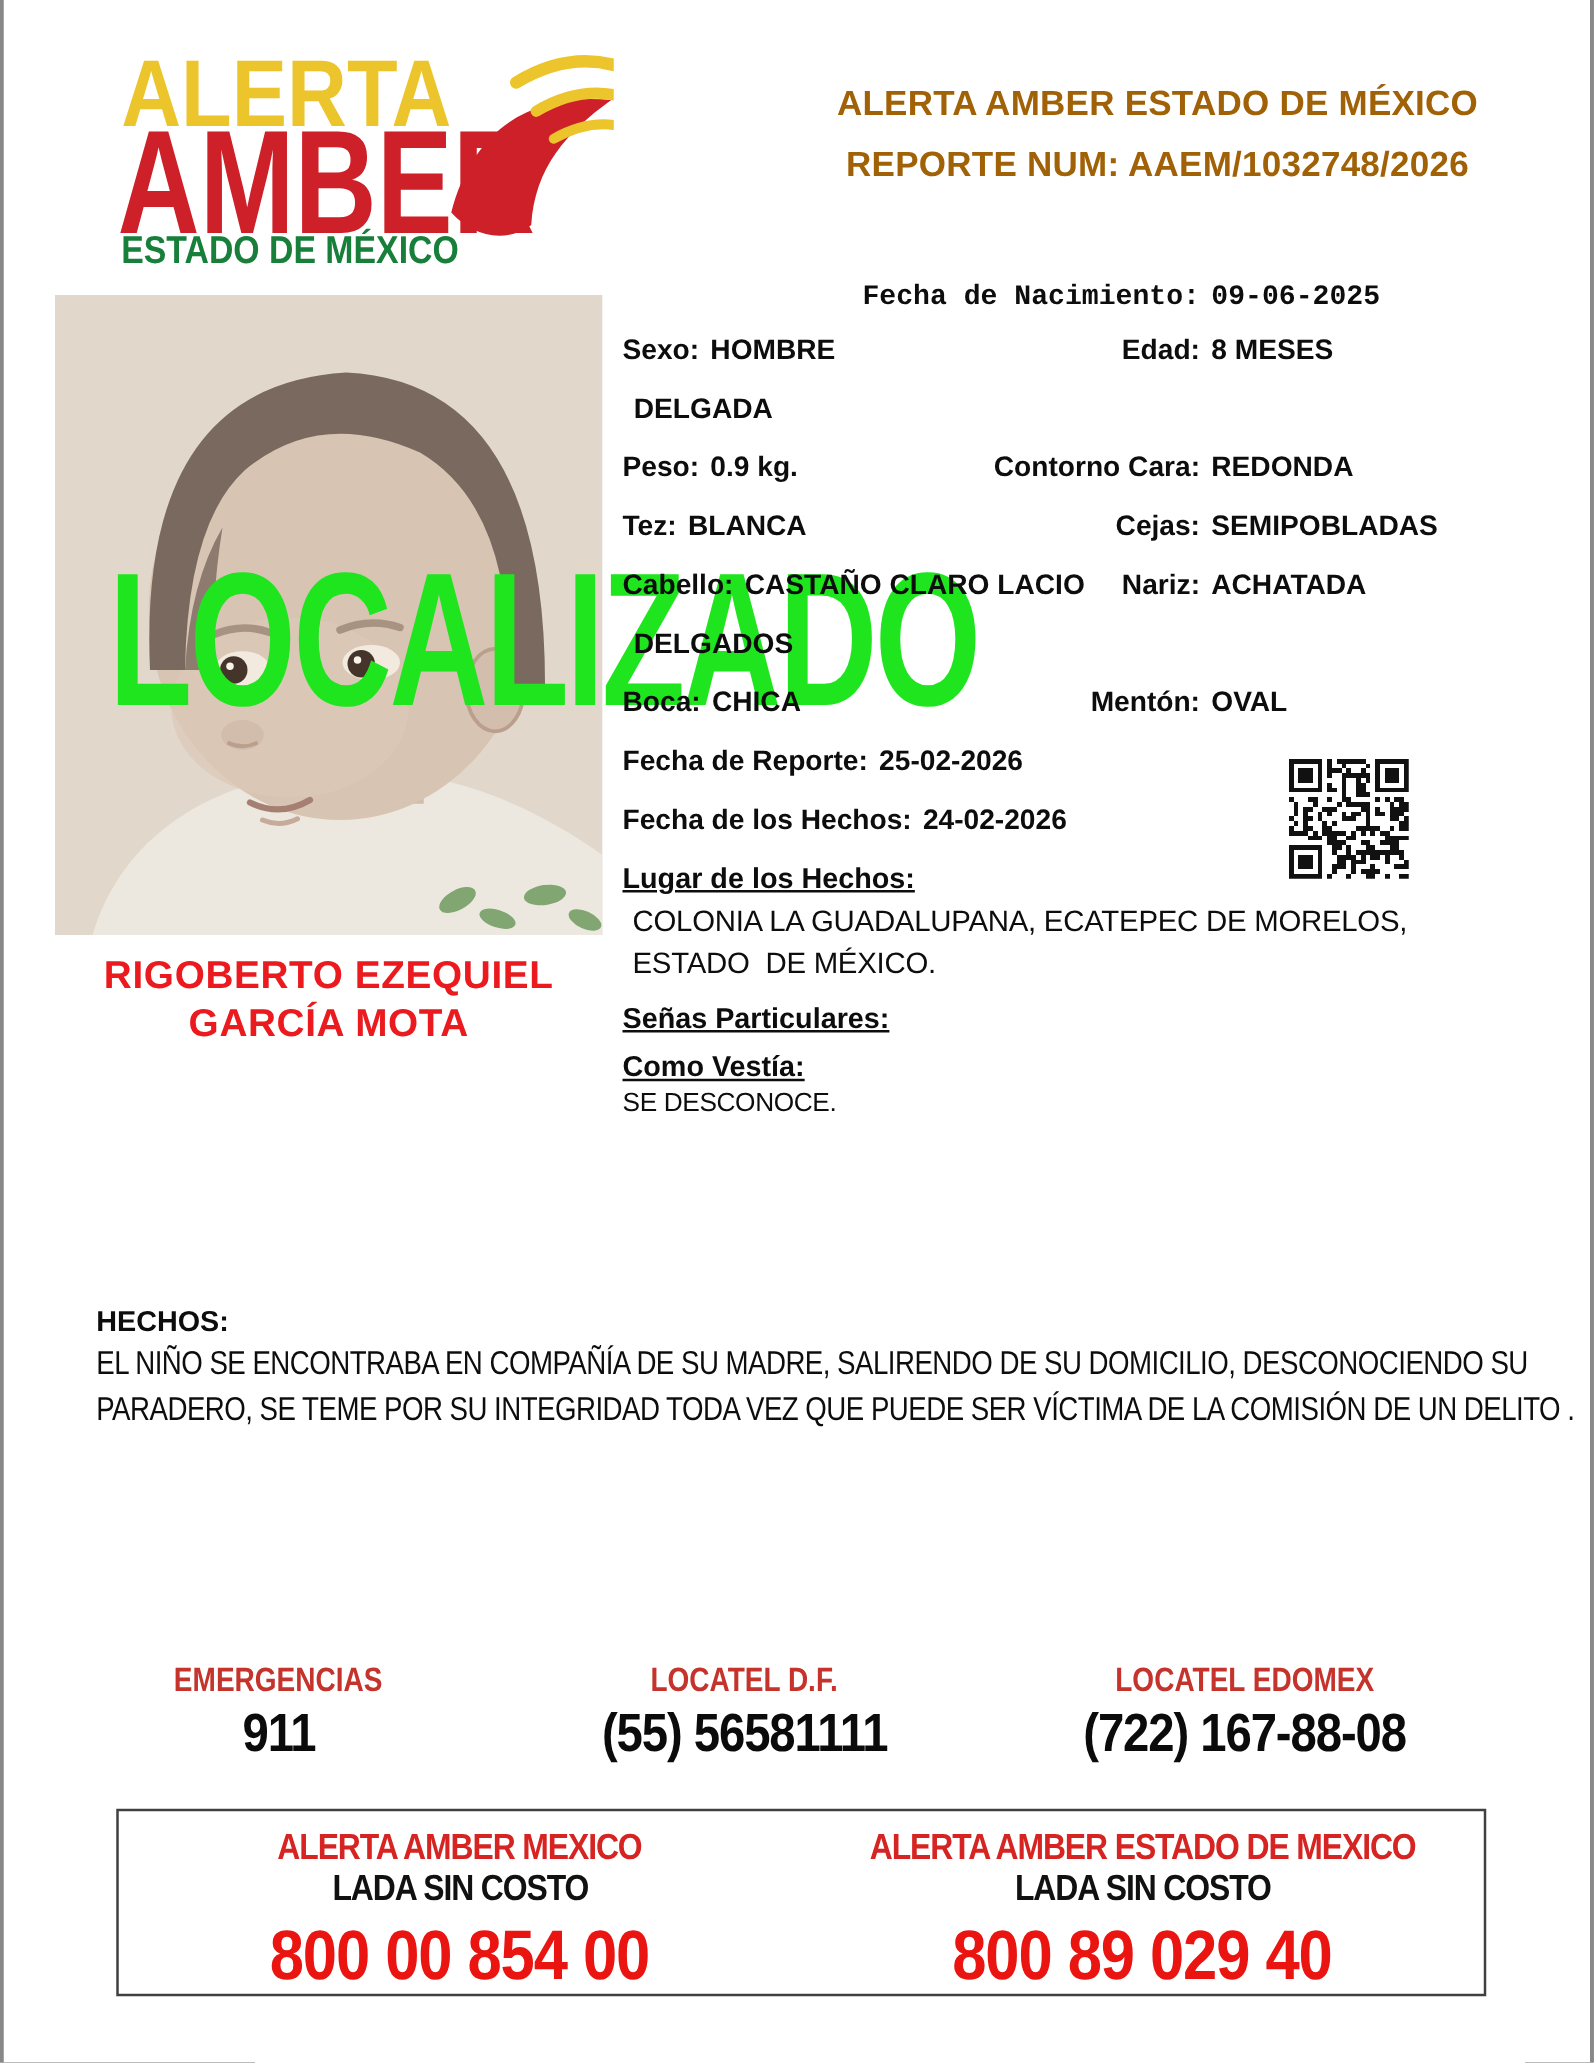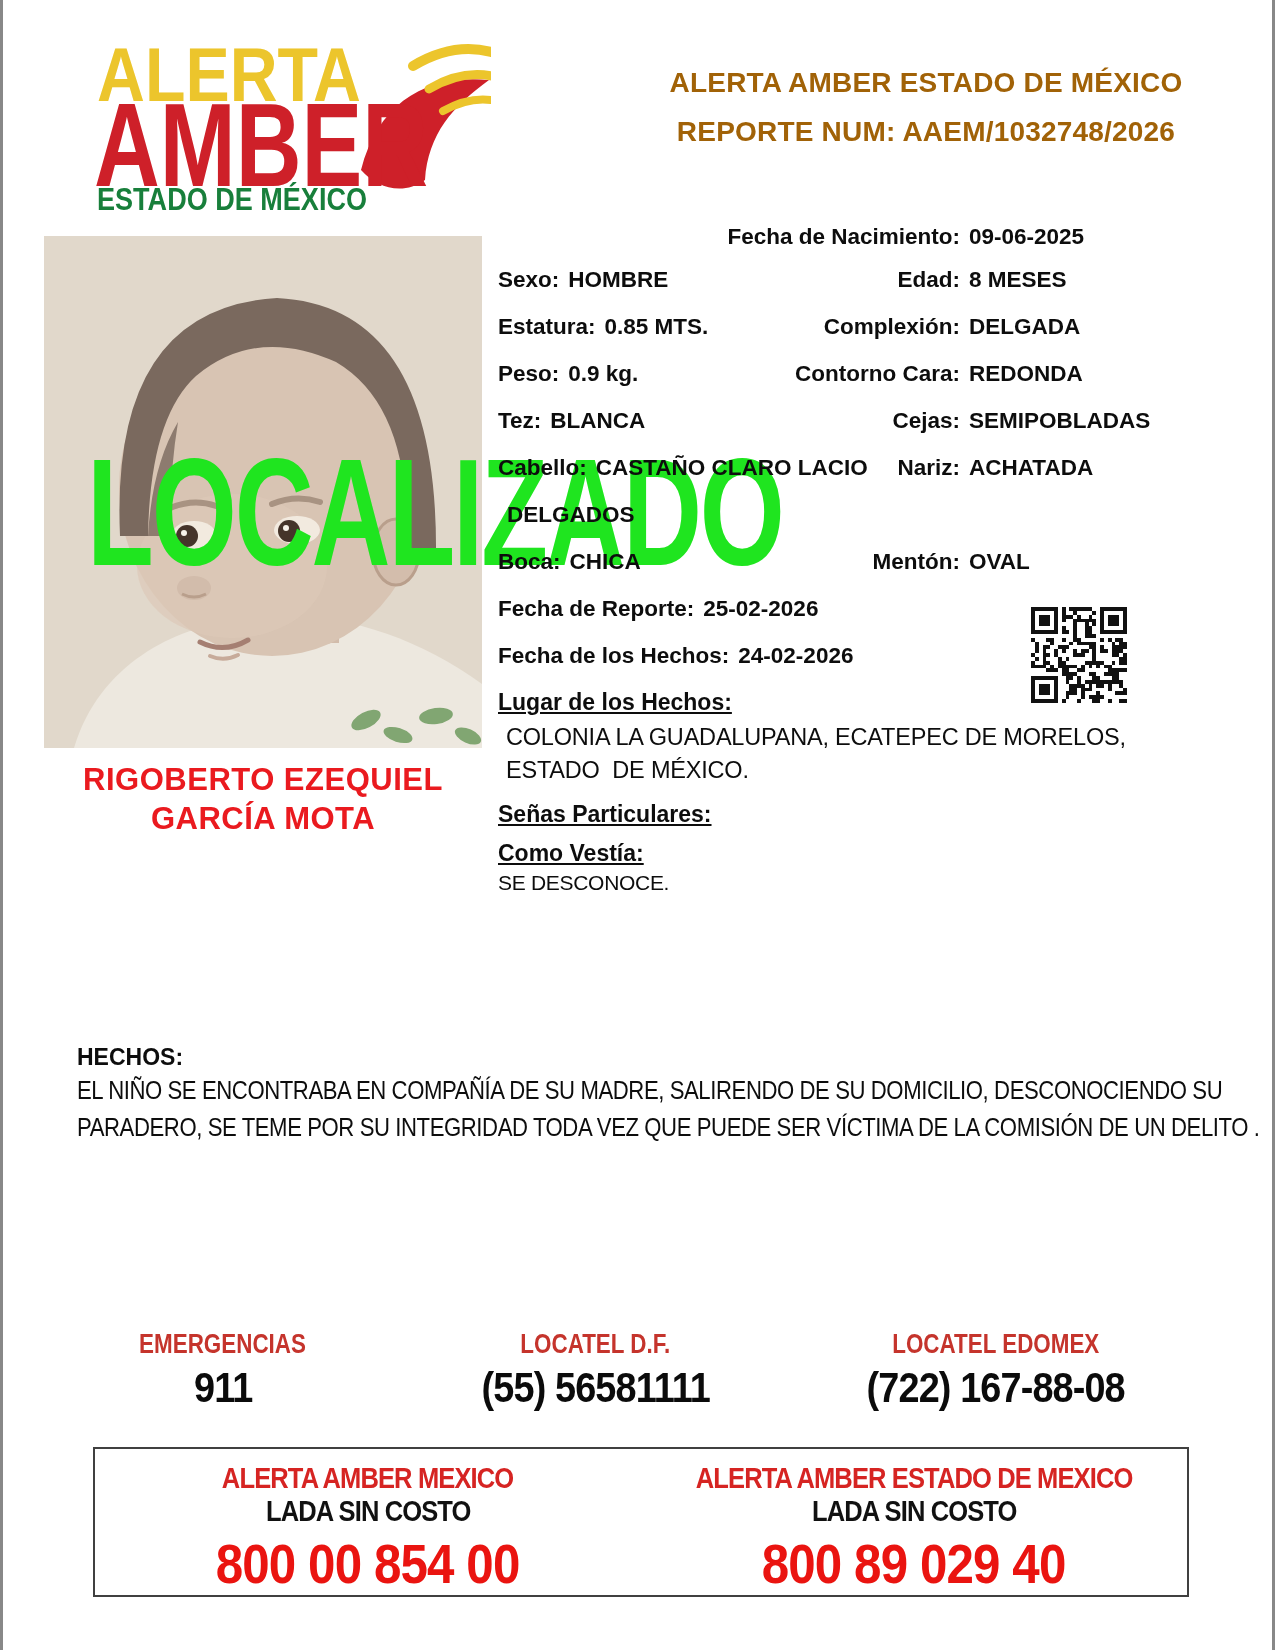--- a/index.html
+++ b/index.html
@@ -35,21 +35,21 @@
     text-align:center; color:#ea1a1f; font-weight:bold; font-size:31px;
     line-height:39px; letter-spacing:0.5px;
   }
 
   
   .fields {
     position:absolute; left:495px; top:218px; width:700px; z-index:3;
     font-weight:bold; font-size:22.5px;
   }
   .frow { display:grid; grid-template-columns:462px 1fr; height:47px; line-height:47px; }
-  .frow.first { height:38px; line-height:38px; }
+  .frow.first { height:38px; line-height:38px;font-family:Liberation Mono, monospace; }
   .cell1 { display:flex; justify-content:space-between; white-space:nowrap; }
   .pair .val { margin-left:9px; }
   .rval { padding-left:9px; white-space:nowrap; }
 
   .sec-heading { font-size:23px; line-height:31px; margin-top:8px;text-decoration:underline; }
   .addr { font-weight:normal; font-size:23.5px; line-height:33px; padding-left:8px; letter-spacing:-0.2px; margin-top:3px; }
   .sec-text { font-weight:normal; font-size:21px; line-height:27px; letter-spacing:-0.3px; }
   .mt12 { margin-top:12px; }
 
   .qr { position:absolute; left:1028px; top:607px; width:96px; height:96px; z-index:3; }
@@ -166,24 +166,20 @@
 
     <div class="frow">
       <div class="cell1">
         <span class="pair"><span>Sexo:</span><span class="val">HOMBRE</span></span>
         <span>Edad:</span>
       </div>
       <span class="rval">8 MESES</span>
     </div>
 
     <div class="frow">
-      <div class="cell1">
-        <span class="pair"><span>Estatura:</span><span class="val">0.85 MTS.</span></span>
-        <span>Complexión:</span>
-      </div>
       <span class="rval">DELGADA</span>
     </div>
 
     <div class="frow">
       <div class="cell1">
         <span class="pair"><span>Peso:</span><span class="val">0.9 kg.</span></span>
         <span>Contorno Cara:</span>
       </div>
       <span class="rval">REDONDA</span>
     </div>

